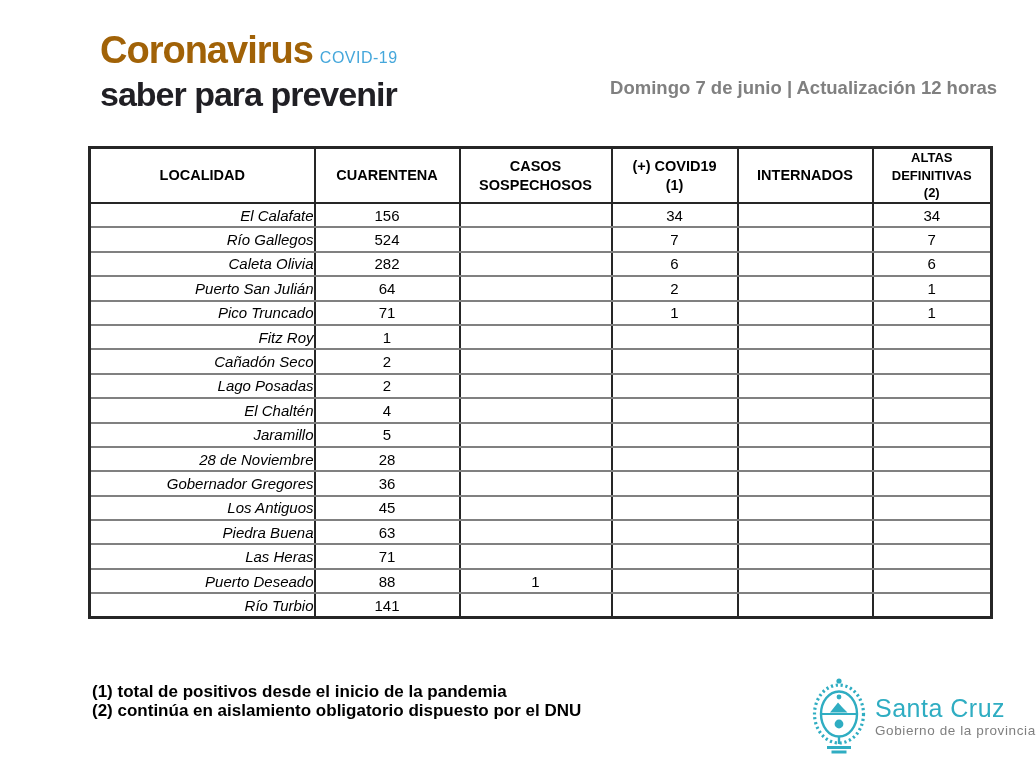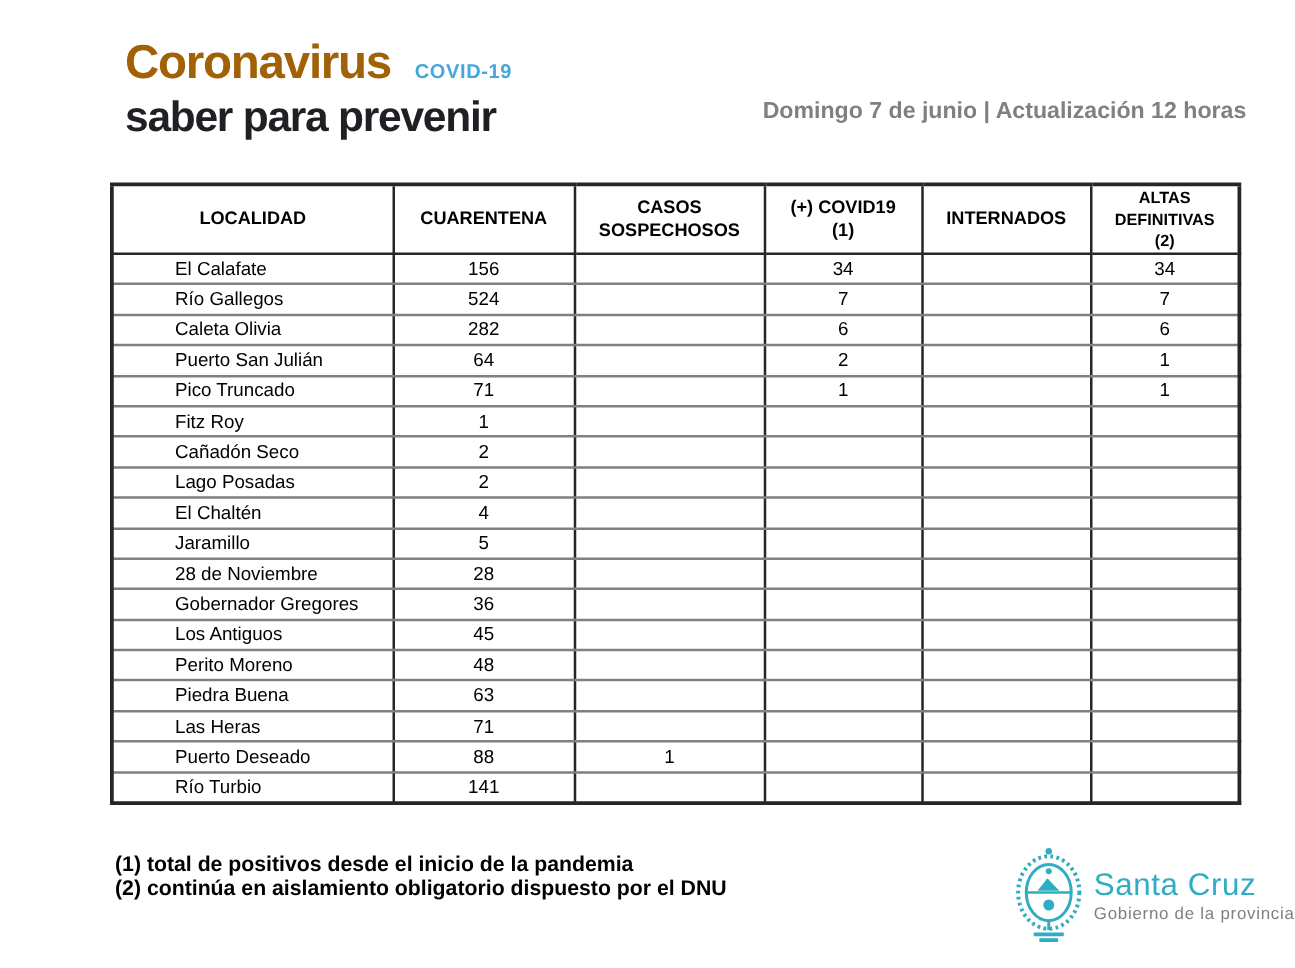--- a/index.html
+++ b/index.html
@@ -27,23 +27,23 @@
     line-height: 40px;
   }
   .brand-title {
     font-size: 38px;
     font-weight: bold;
     color: #a16207;
     letter-spacing: -1px;
   }
   .brand-sub {
     font-size: 16px;
-    font-weight: bold;
+    font-weight: normal;
     color: #45a7db;
-    margin-left: 19px;
+    margin-left: 7px;
     letter-spacing: 0.5px;
   }
   .brand-tagline {
     font-size: 34px;
     font-weight: bold;
     color: #201f24;
     letter-spacing: -1px;
     margin-top: -3px;
     line-height: 38px;
   }
@@ -96,22 +96,23 @@
   }
   table.covid tbody tr {
     height: 24.4px;
   }
   table.covid tbody td {
     font-size: 15px;
     text-align: center;
     vertical-align: middle;
   }
   table.covid tbody td.loc {
-    text-align: left;
+    text-align: right;
     padding-left: 49px;
+    font-style: italic;
   }
 
   
   .footnotes {
     position: absolute;
     left: 92px;
     top: 682px;
     font-size: 17px;
     font-weight: bold;
     color: #000000;
@@ -284,28 +285,20 @@
         </tr>
         <tr>
           <td class="loc">Los Antiguos</td>
           <td>45</td>
           <td></td>
           <td></td>
           <td></td>
           <td></td>
         </tr>
         <tr>
-          <td class="loc">Perito Moreno</td>
-          <td>48</td>
-          <td></td>
-          <td></td>
-          <td></td>
-          <td></td>
-        </tr>
-        <tr>
           <td class="loc">Piedra Buena</td>
           <td>63</td>
           <td></td>
           <td></td>
           <td></td>
           <td></td>
         </tr>
         <tr>
           <td class="loc">Las Heras</td>
           <td>71</td>

